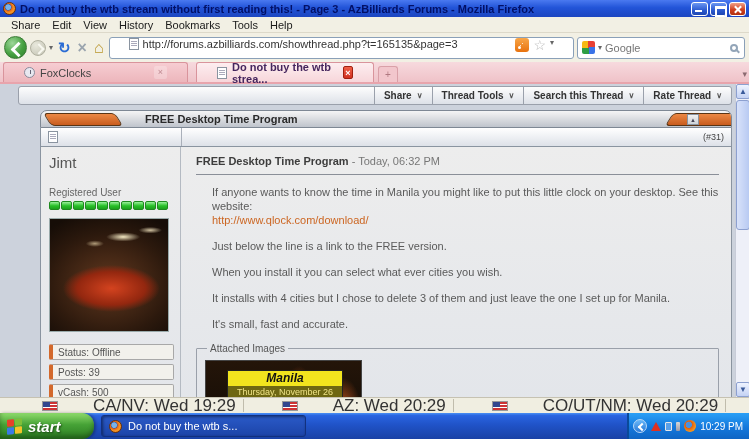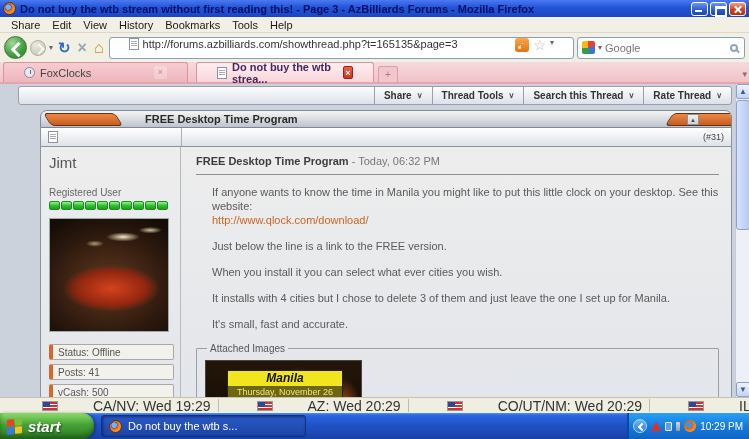--- a/index.html
+++ b/index.html
@@ -145,21 +145,21 @@
       linear-gradient(#241509,#0f0a05);}
   .qwidget{position:absolute;left:21px;top:9px;width:116px;}
   .qw-city{background:#f2e41e;border:1px solid #222;border-bottom:0;color:#111;
     font-size:12px;font-weight:bold;font-style:italic;text-align:center;height:16px;line-height:15px;}
   .qw-date{background:#6e6712;border:1px solid #222;border-top:0;color:#efe387;
     font-size:9px;text-align:center;height:13px;line-height:12px;}
   
   .statusbar{position:absolute;top:397px;left:0;right:0;height:16px;background:#f0eee1;
     border-top:1px solid #c6c2b2;display:flex;align-items:center;padding-left:4px;}
   .zone{display:flex;align-items:center;gap:4px;padding:0 7px;border-right:1px solid #c0bcac;height:13px;}
-  .zone span{font-size:14px;color:#333;white-space:nowrap;margin-left:31px;}
+  .zone span{font-size:17px;color:#333;white-space:nowrap;margin-left:31px;}
   .flag{width:16px;height:10px;border:1px solid #999;position:relative;flex:0 0 auto;}
   .flag.us{background:repeating-linear-gradient(180deg,#cc3333 0 1.5px,#fff 1.5px 3px);}
   .flag.us::after{content:"";position:absolute;left:0;top:0;width:7px;height:5px;background:#33478f;}
   .flag.uk{background:
     linear-gradient(180deg,transparent 42%,#cc2222 42% 58%,transparent 58%),
     linear-gradient(90deg,transparent 42%,#cc2222 42% 58%,transparent 58%),
     linear-gradient(180deg,transparent 32%,#fff 32% 68%,transparent 68%),
     linear-gradient(90deg,transparent 32%,#fff 32% 68%,transparent 68%),
     #23408e;}
   
@@ -300,21 +300,21 @@
             <span class="rep"></span>
             <span class="rep"></span>
             <span class="rep"></span>
             <span class="rep"></span>
             <span class="rep"></span>
             <span class="rep"></span>
         </div>
         <div class="avatar"></div>
         <div class="stats">
           <div class="statbox">Status: Offline</div>
-          <div class="statbox">Posts: 41</div>
+          <div class="statbox">Posts: 39</div>
           <div class="statbox">vCash: 500</div>
           <div class="statbox">iTrader: 0 / 0%</div>
 
         </div>
       </div>
 
       <div class="pcol">
         <div class="ptitle">
           <b>FREE Desktop Time Program</b><span class="when"> - Today, 06:32 PM</span>
         </div>

